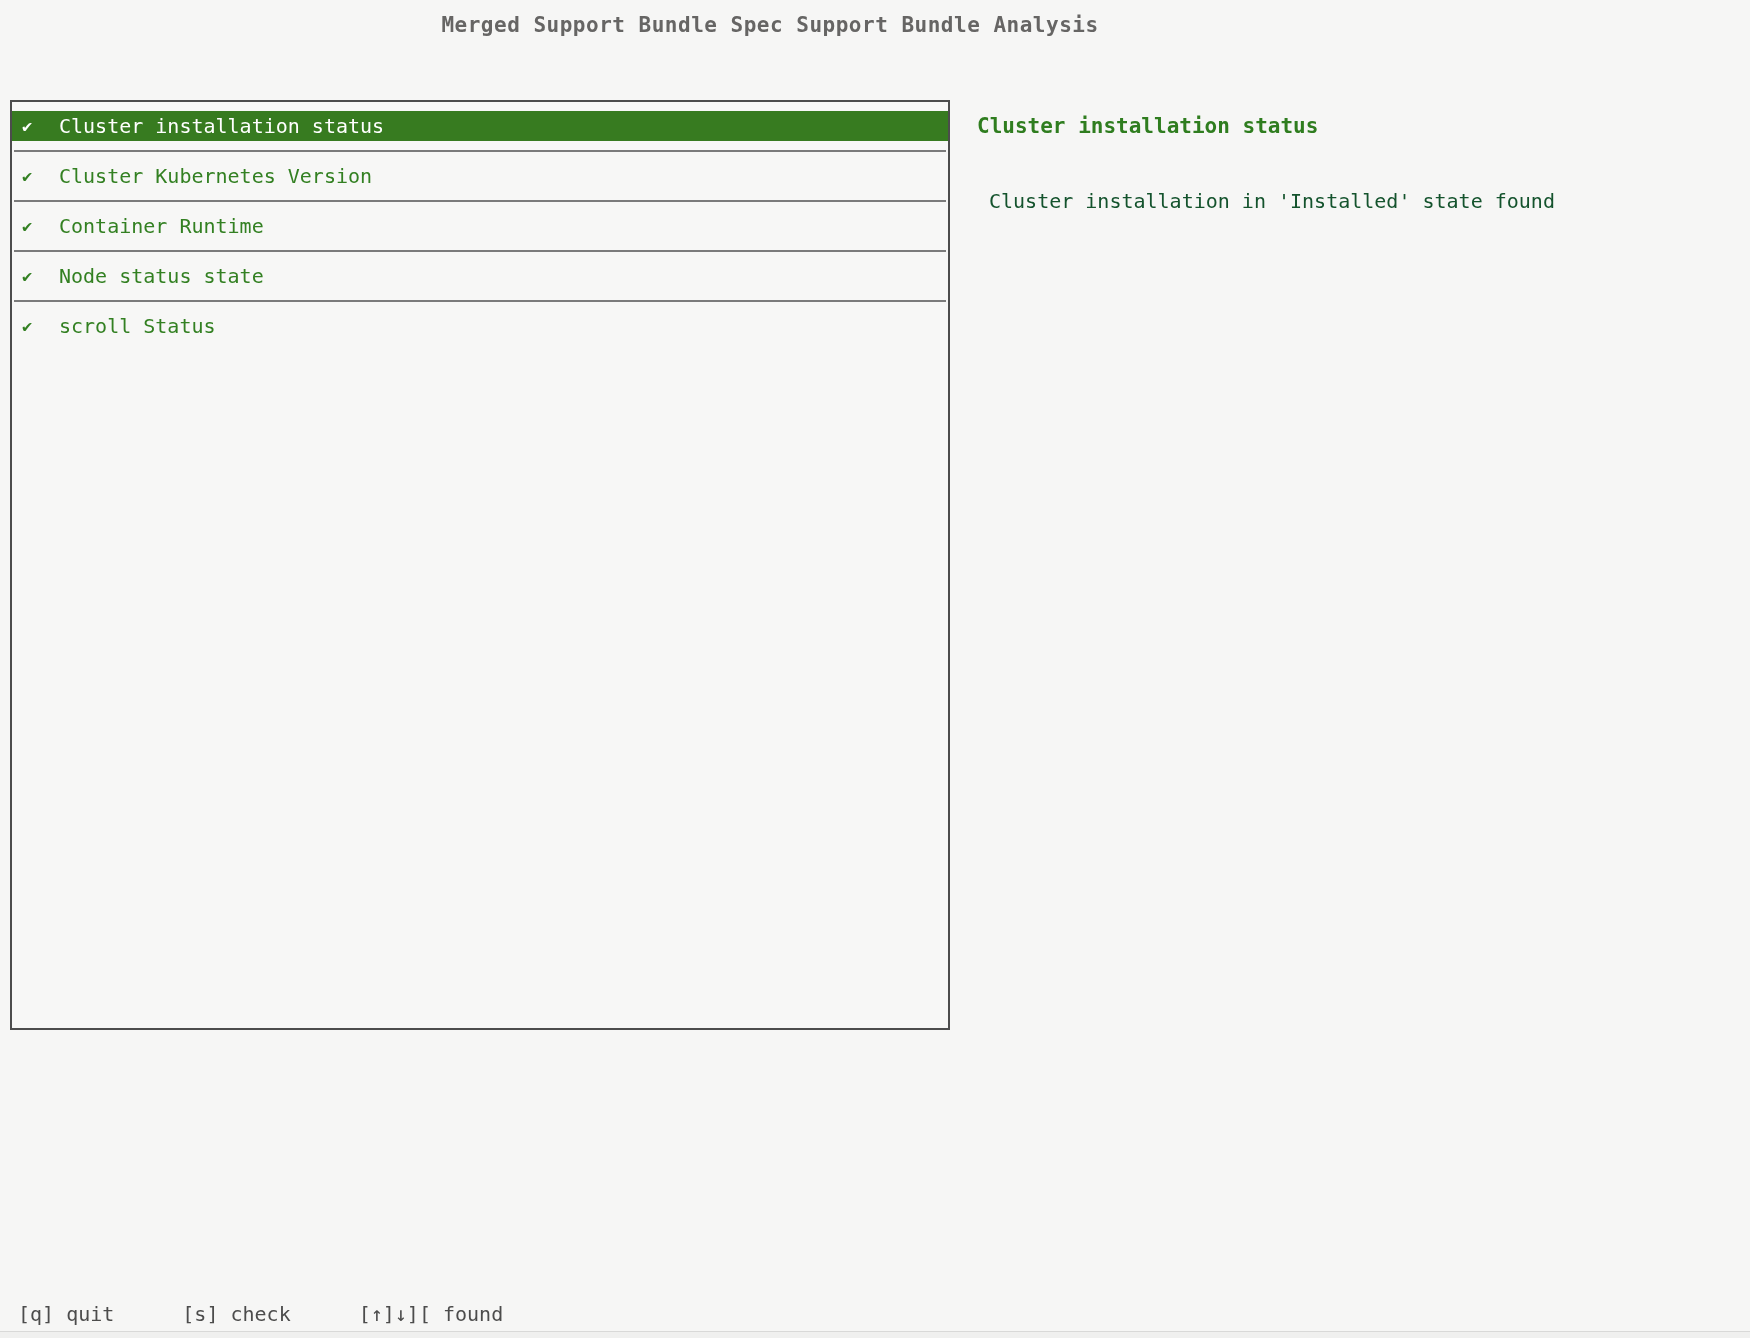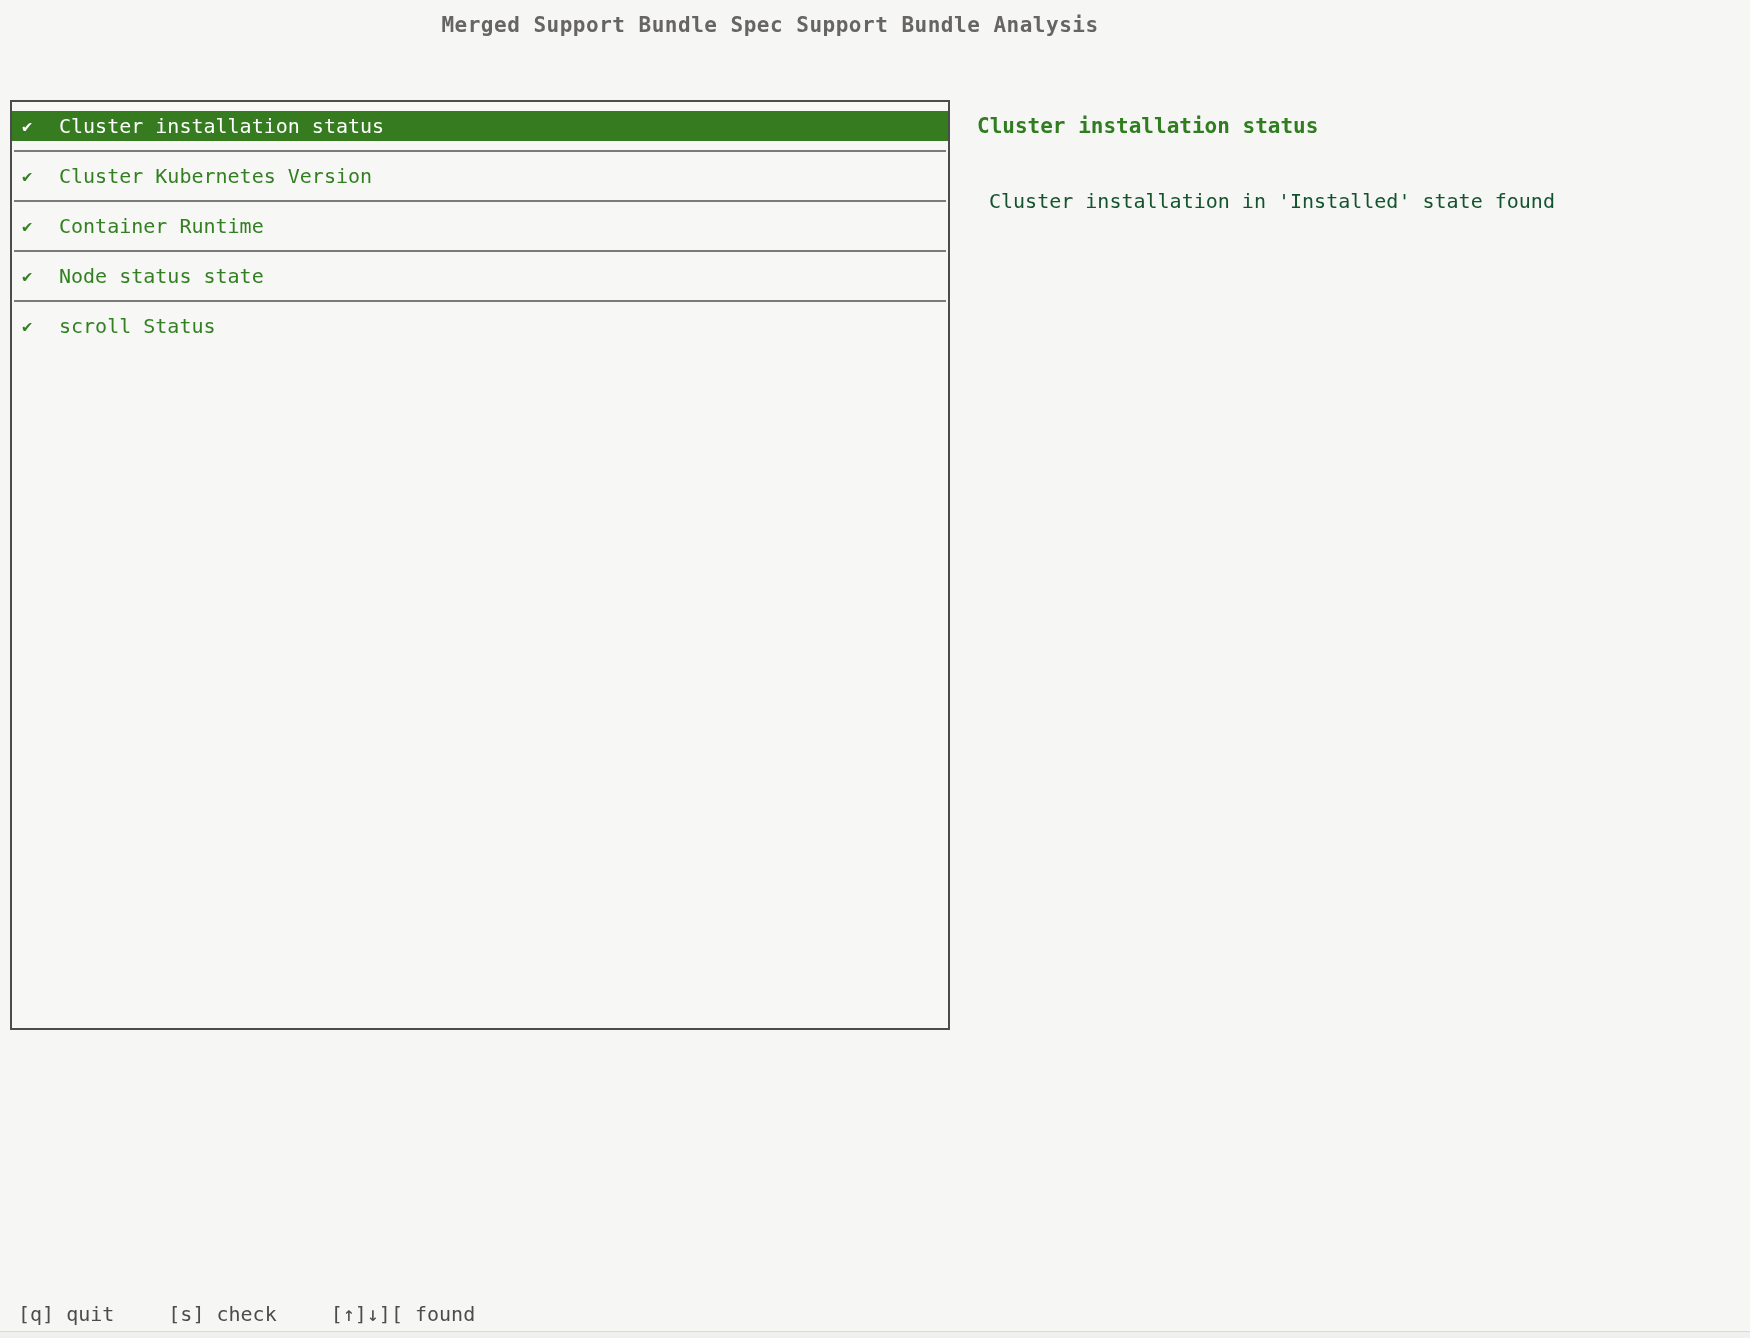--- a/index.html
+++ b/index.html
@@ -80,21 +80,21 @@
     font-size: 20px;
     line-height: 30px;
     color: #14532d;
     white-space: pre;
   }
 
   .footer {
     position: absolute;
     left: 18px; top: 1300px;
     display: flex;
-    gap: 54px;
+    gap: 68px;
     font-size: 20px;
     line-height: 28px;
     color: #4c4c4c;
     white-space: pre;
   }
 
   .window-bottom-strip {
     position: absolute;
     left: 0; bottom: 0;
     width: 1750px; height: 7px;

